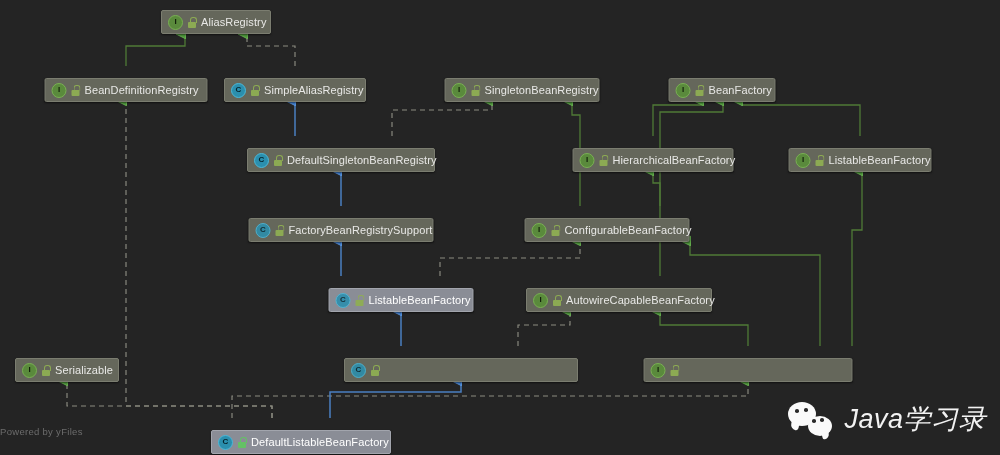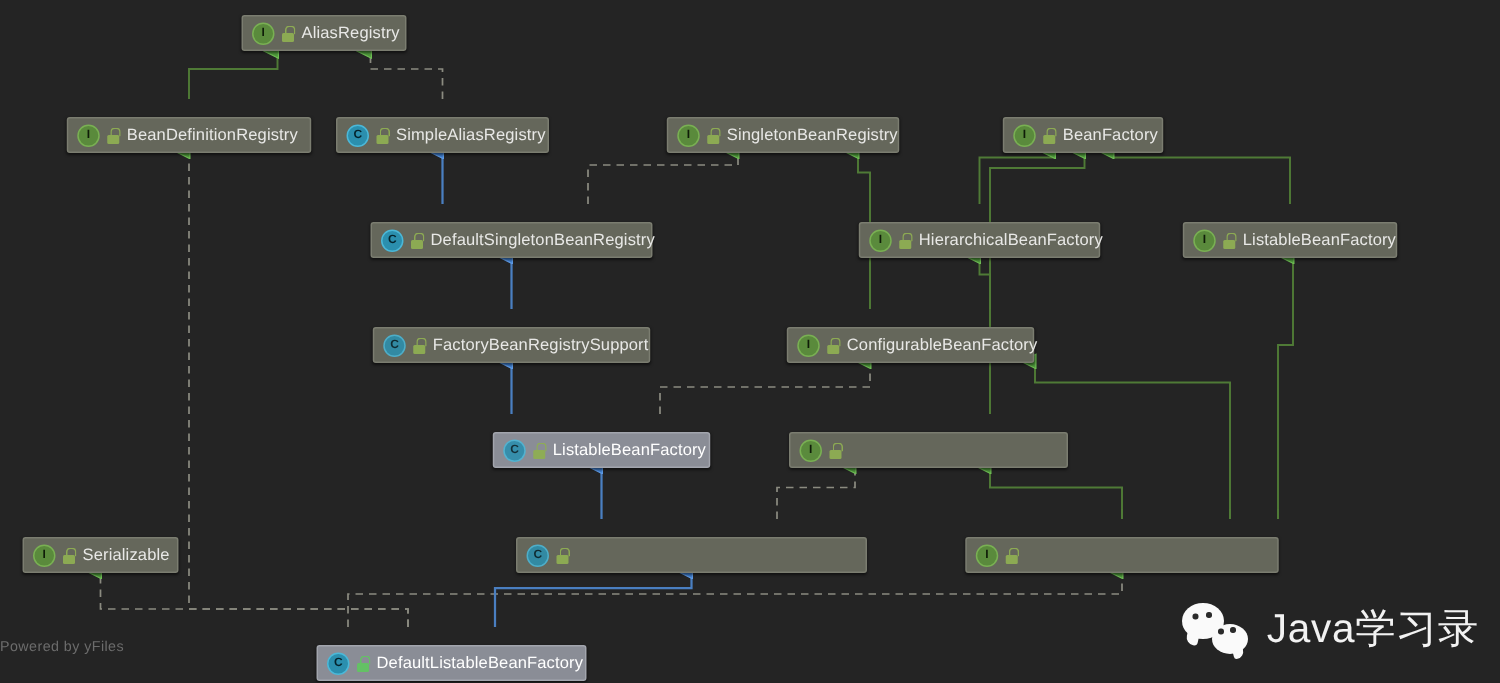--- a/index.html
+++ b/index.html
@@ -52,21 +52,21 @@
     position:absolute;left:1.5px;top:0;width:5px;height:5px;
     border:1.5px solid #8fae53;border-bottom:none;
     border-radius:3px 3px 0 0;display:block;
   }
   .vis.pub i{background:#63c463;}
   .vis.pub b{border-color:#63c463;}
 
   
   #watermark{
     position:absolute;right:14px;bottom:18px;
-    display:flex;align-items:center;gap:12px;
+    display:flex;align-items:center;gap:12px;font-style:italic;
   }
   #wm-text{font-size:27px;color:#f2f2f2;letter-spacing:.5px;
     font-family:"Liberation Sans","DejaVu Sans",sans-serif;}
   .wechat{position:relative;width:44px;height:34px;flex:0 0 auto;}
   .wechat .b1{
     position:absolute;left:0;top:0;width:28px;height:24px;border-radius:50%;
     background:#fafafa;
   }
   .wechat .b1:after{
     content:"";position:absolute;left:3px;bottom:-4px;width:8px;height:9px;
@@ -221,20 +221,21 @@
           <i></i>
         </span>
         <span class="nlabel">ListableBeanFactory</span>
       </div>
       <div class="node" style="left: 619px; top: 288px; width: 186px;">
         <span class="ticon iface">I</span>
         <span class="vis">
           <b></b>
           <i></i>
         </span>
+        <span class="nlabel">AutowireCapableBeanFactory</span>
       </div>
       <div class="node" style="left: 67px; top: 358px; width: 104px;">
         <span class="ticon iface">I</span>
         <span class="vis">
           <b></b>
           <i></i>
         </span>
         <span class="nlabel">Serializable</span>
       </div>
       <div class="node" style="left: 461px; top: 358px; width: 234px;">

